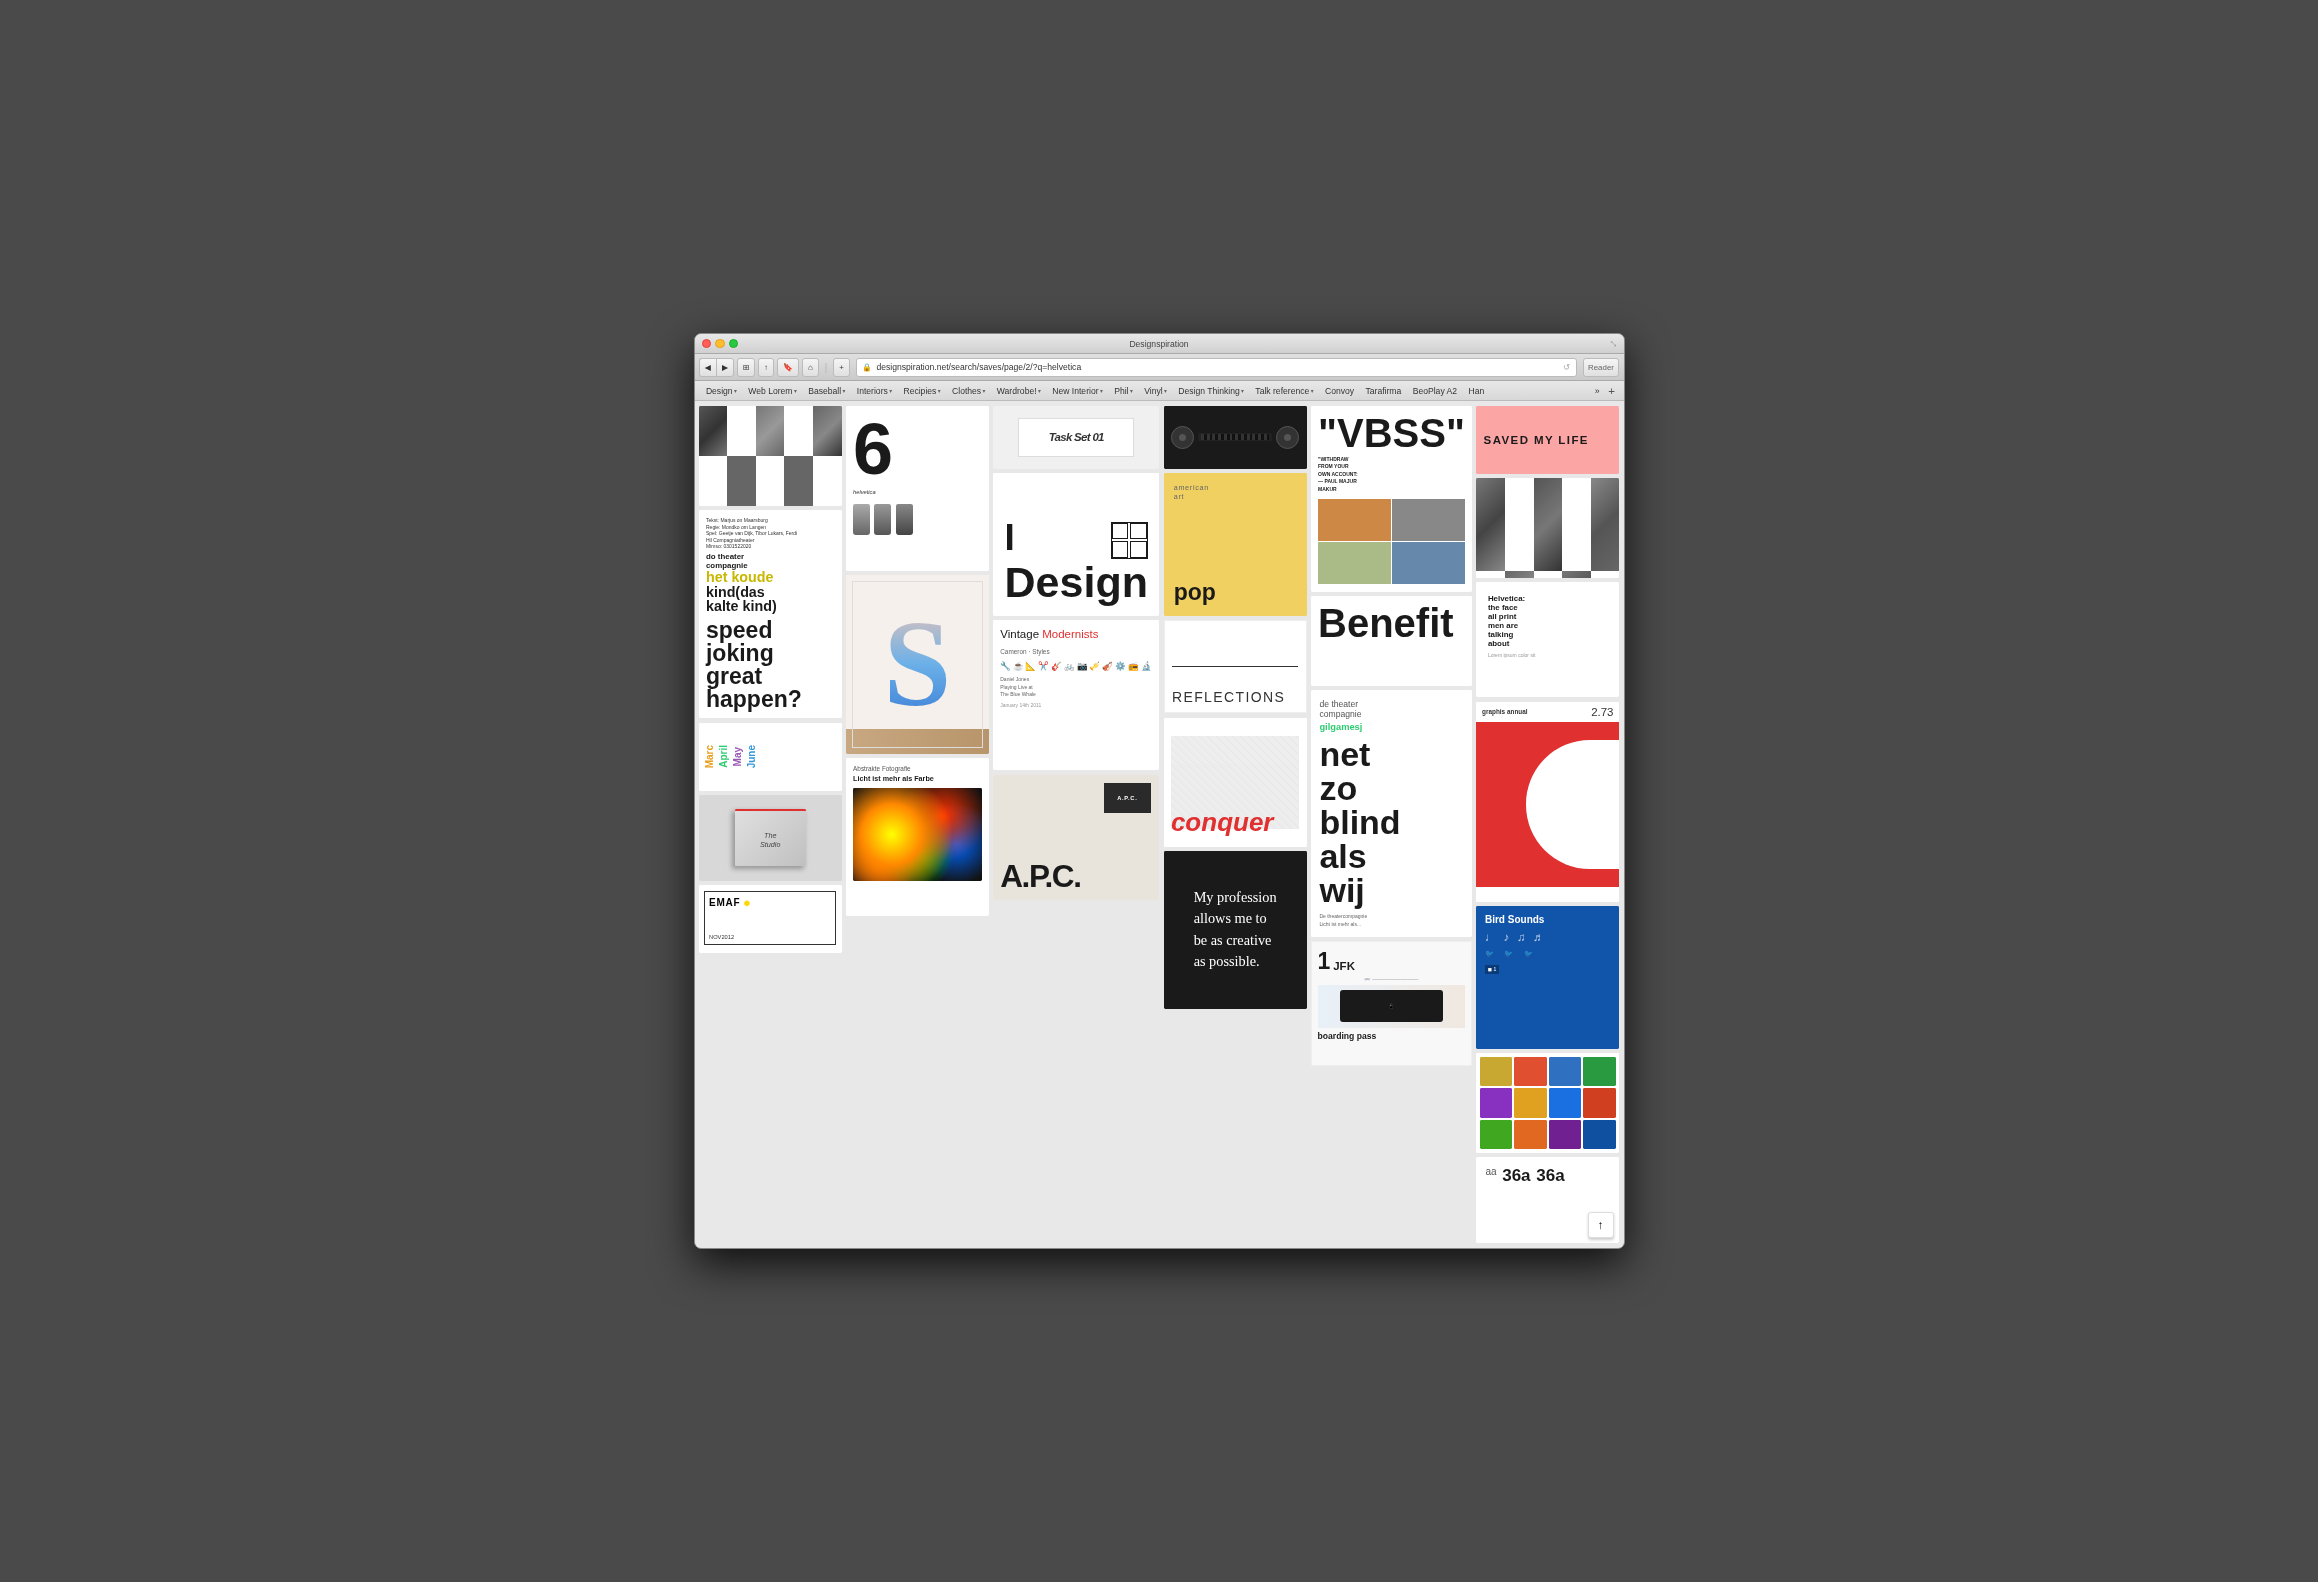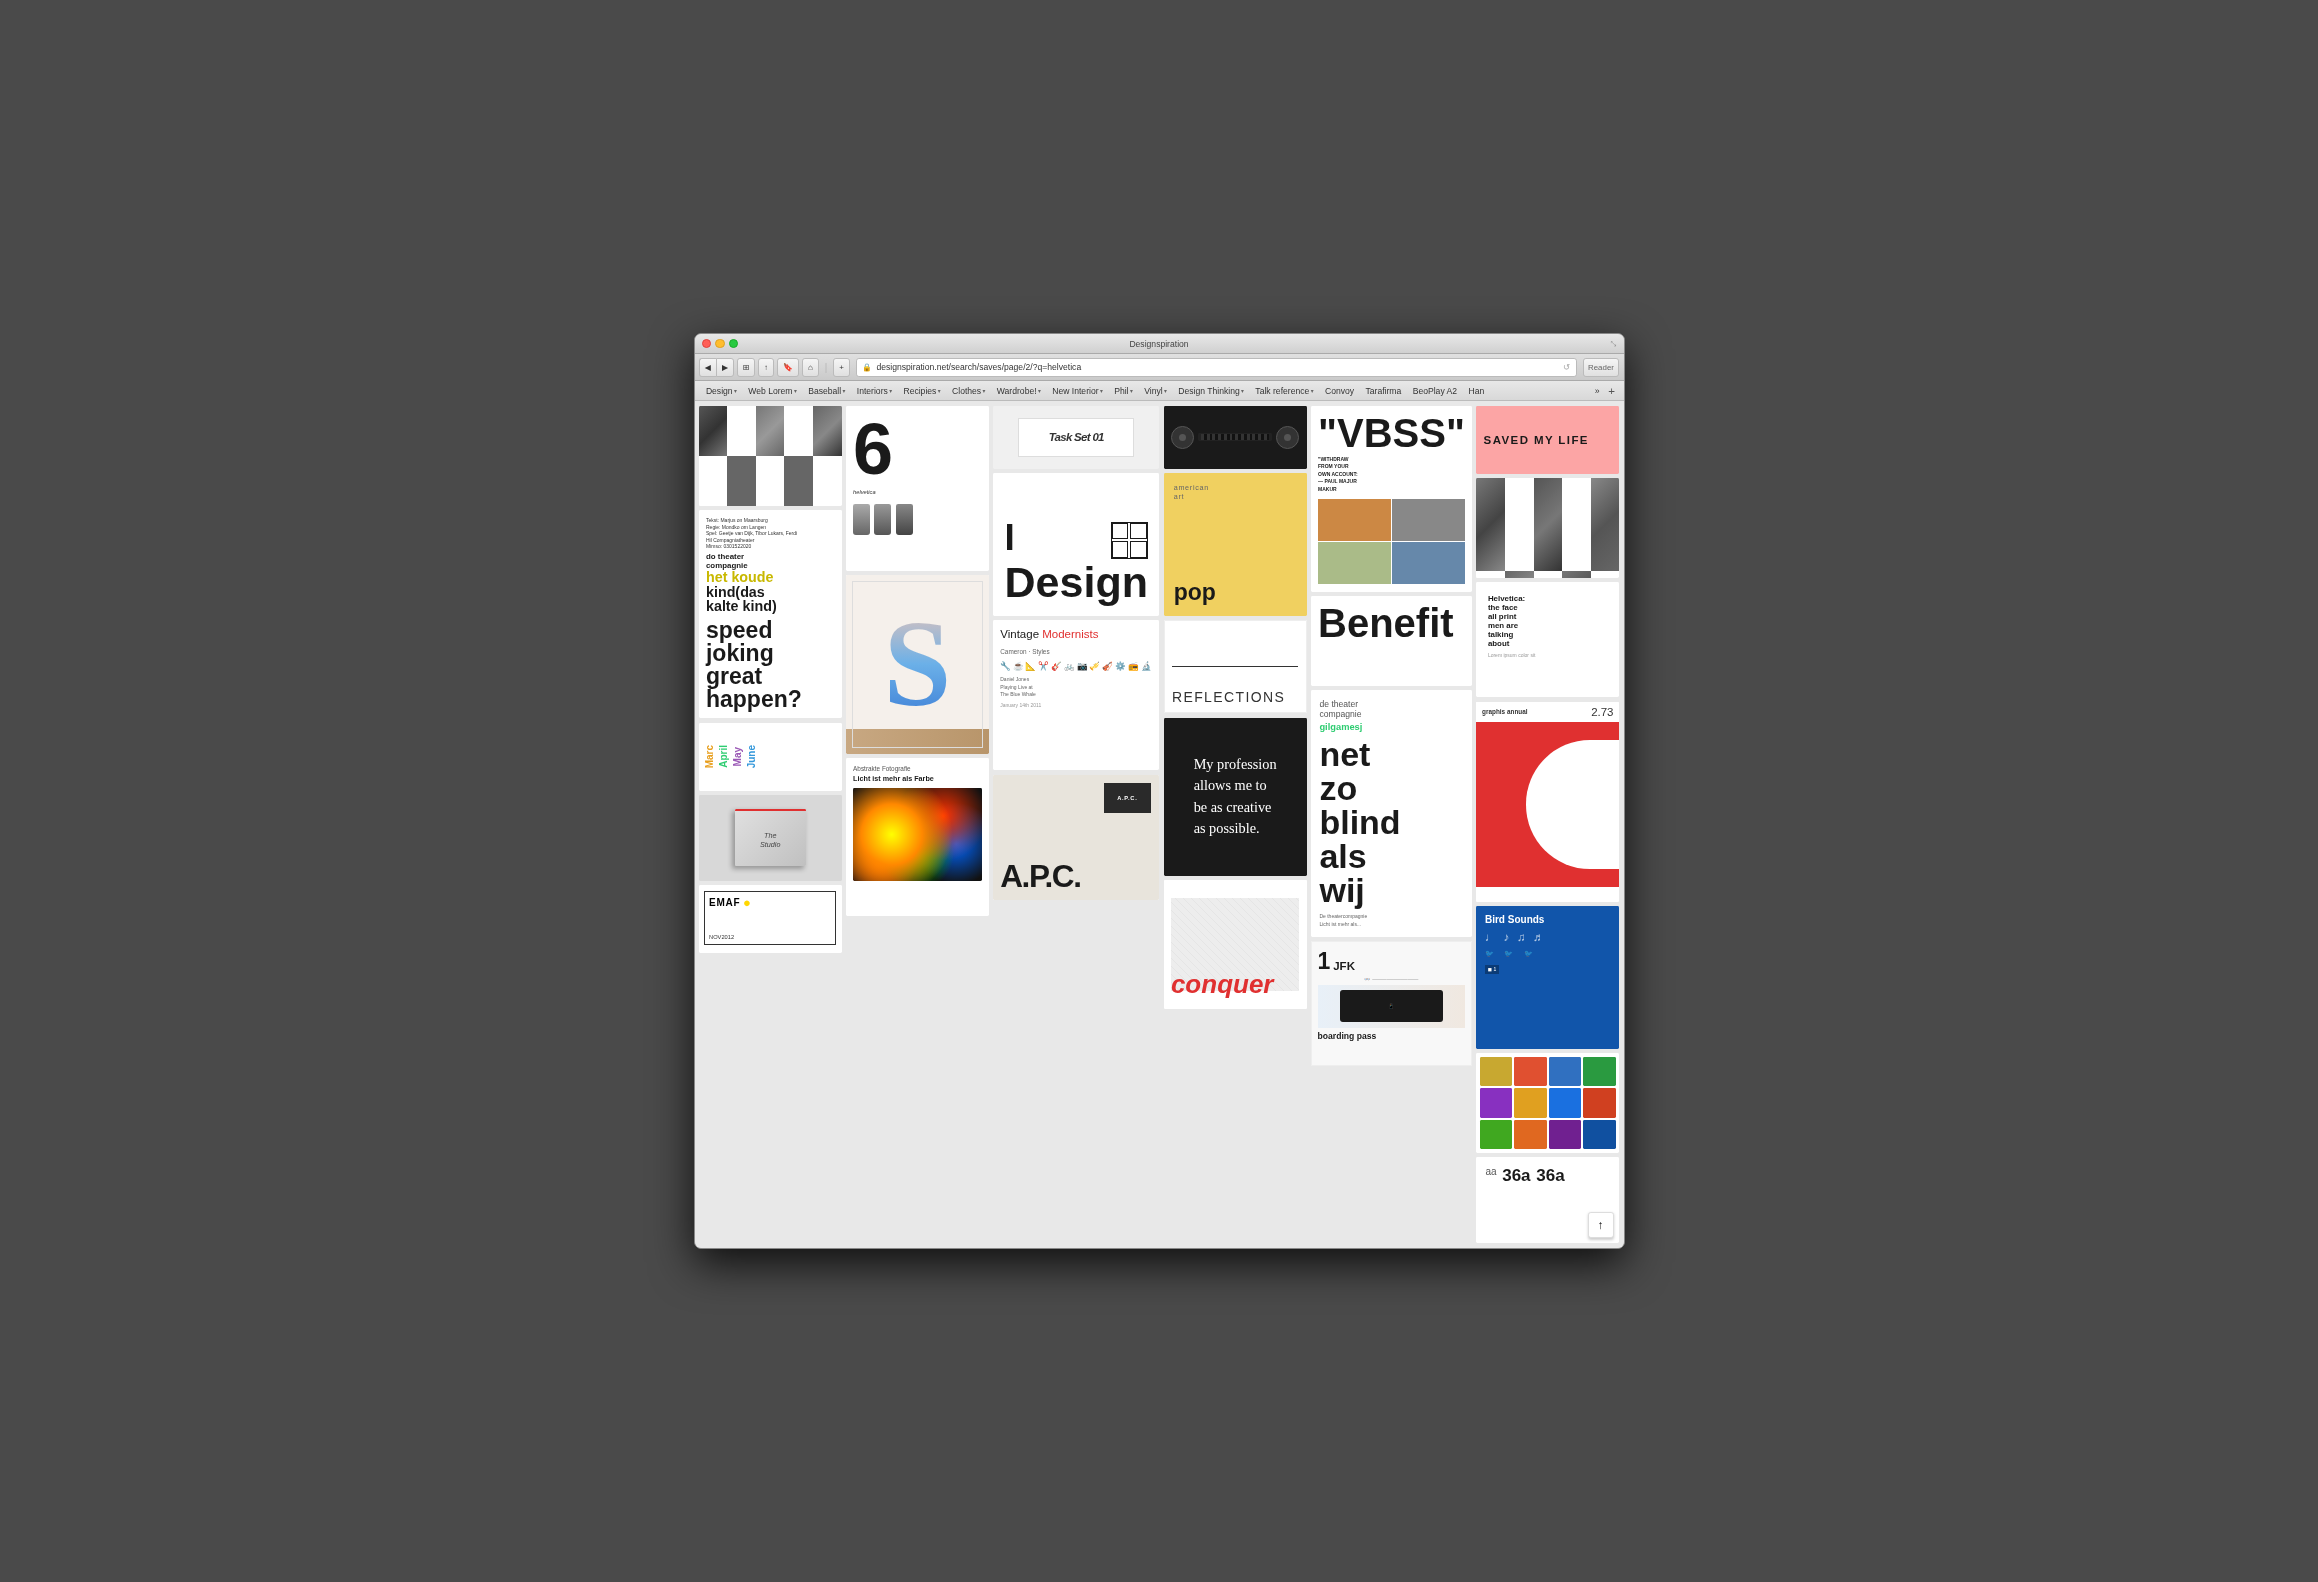--- a/index.html
+++ b/index.html
@@ -526,29 +526,29 @@
           </div>
         </div>
 
         <div class="pin">
           <div style="min-height:93px;background:white;border:0.7px solid #eee;display:flex;flex-direction:column;justify-content:flex-end;padding:7.2px;">
             <div style="font-size:14px;font-weight:400;color:#333;letter-spacing:1.4px;border-top:1.4px solid #333;padding-top:22px;font-family:'Helvetica Neue',sans-serif;">REFLECTIONS</div>
           </div>
         </div>
 
         <div class="pin">
-          <div style="min-height:158px;background:#1a1a1a;padding:14.3px;display:flex;align-items:center;justify-content:center;">
-            <div style="font-size:14.3px;color:white;font-weight:400;line-height:1.5;text-align:left;font-family:Georgia,serif;">My profession<br>allows me to<br>be as creative<br>as possible.</div>
-          </div>
-        </div>
-
-        <div class="pin">
           <div style="min-height:129px;background:white;display:flex;align-items:center;justify-content:center;padding:7.2px;position:relative;overflow:hidden;">
             <div style="width:100%;height:93px;background:repeating-linear-gradient(45deg,#ccc,#ccc 0.7px,transparent 0.7px,transparent 5.7px),#ddd;opacity:0.5;"></div>
             <div style="font-size:26px;font-weight:700;color:#e03030;font-style:italic;position:absolute;bottom:8.6px;left:7.2px;font-family:'Helvetica Neue',sans-serif;">conquer</div>
+          </div>
+        </div>
+
+        <div class="pin">
+          <div style="min-height:158px;background:#1a1a1a;padding:14.3px;display:flex;align-items:center;justify-content:center;">
+            <div style="font-size:14.3px;color:white;font-weight:400;line-height:1.5;text-align:left;font-family:Georgia,serif;">My profession<br>allows me to<br>be as creative<br>as possible.</div>
           </div>
         </div>
       </div>
 
       <div class="pin-col">
 
         <div class="pin">
           <div style="min-height:186px;background:white;padding:7.2px;display:flex;flex-direction:column;">
             <div style="font-size:40px;font-weight:900;color:#1a1a1a;line-height:1;margin-bottom:2.9px;font-family:'Helvetica Neue',sans-serif;">"VBSS"</div>
             <div style="font-size:5px;color:#1a1a1a;line-height:1.5;font-weight:700;">"WITHDRAW<br>FROM YOUR<br>OWN ACCOUNT:<br>— PAUL MAJUR<br>MAKUR</div>

